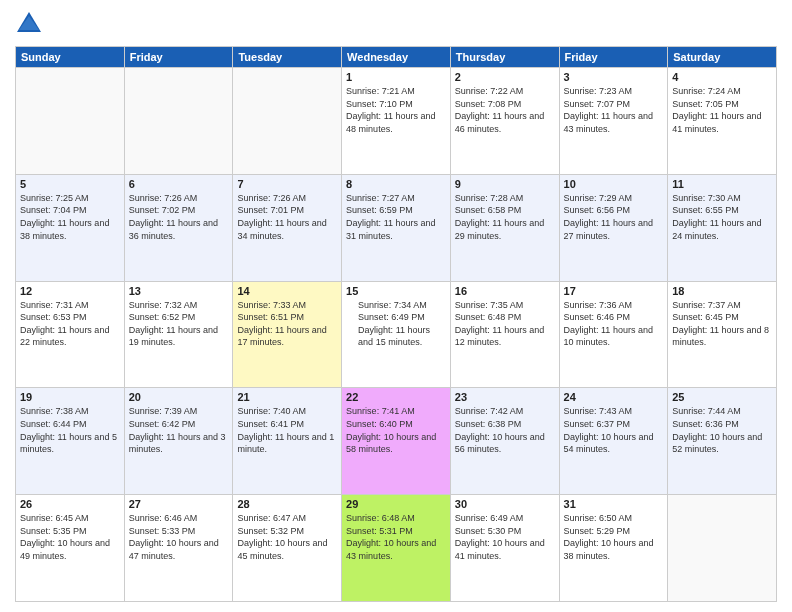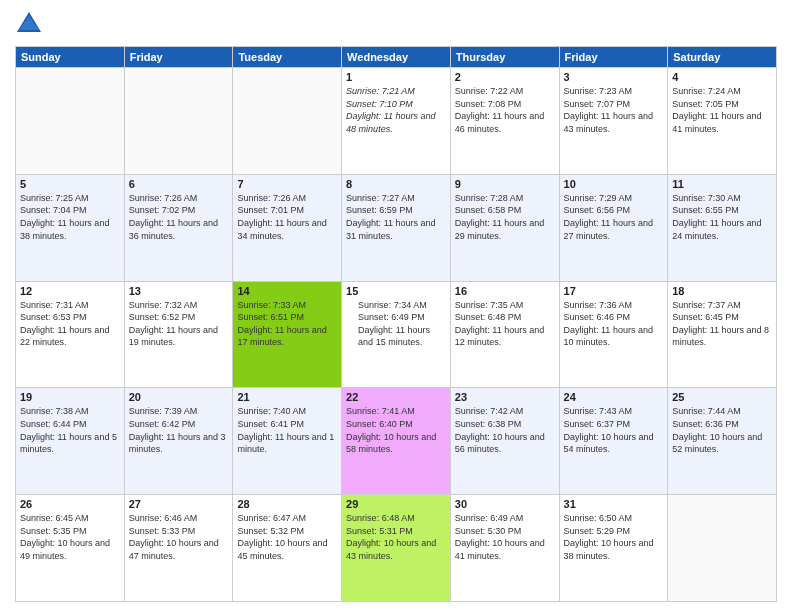--- a/index.html
+++ b/index.html
@@ -130,21 +130,21 @@
           <th>Saturday</th>
         </tr>
     </thead>
     <tbody id="calendar-body">
     <tr>
           <td class="empty-cell"></td>
           <td class="empty-cell"></td>
           <td class="empty-cell"></td>
           <td style="background: rgb(255, 255, 255);">
             <span class="day-num">1</span>
-            <div class="cell-text" style="white-space: pre-line; font-style: italic;">Sunrise: 7:21 AM
+            <div class="cell-text" style="white-space: pre-line;">Sunrise: 7:21 AM
 Sunset: 7:10 PM
 Daylight: 11 hours and 48 minutes.</div>
           </td>
           <td style="background: rgb(255, 255, 255);">
             <span class="day-num">2</span>
             <div class="cell-text" style="white-space: pre-line;">Sunrise: 7:22 AM
 Sunset: 7:08 PM
 Daylight: 11 hours and 46 minutes.</div>
           </td>
           <td style="background: rgb(255, 255, 255);">
@@ -210,21 +210,21 @@
             <div class="cell-text" style="white-space: pre-line;">Sunrise: 7:31 AM
 Sunset: 6:53 PM
 Daylight: 11 hours and 22 minutes.</div>
           </td>
           <td style="background: rgb(255, 255, 255);">
             <span class="day-num">13</span>
             <div class="cell-text" style="white-space: pre-line;">Sunrise: 7:32 AM
 Sunset: 6:52 PM
 Daylight: 11 hours and 19 minutes.</div>
           </td>
-          <td style="background: #84cc16;">
+          <td style="background: #fef9c3;">
             <span class="day-num">14</span>
             <div class="cell-text" style="white-space: pre-line;">Sunrise: 7:33 AM
 Sunset: 6:51 PM
 Daylight: 11 hours and 17 minutes.</div>
           </td>
           <td style="background: rgb(255, 255, 255);">
             <span class="day-num">15</span>
             <div class="cell-text" style="white-space: pre-line; margin-left: 12px;">Sunrise: 7:34 AM
 Sunset: 6:49 PM
 Daylight: 11 hours and 15 minutes.</div>

